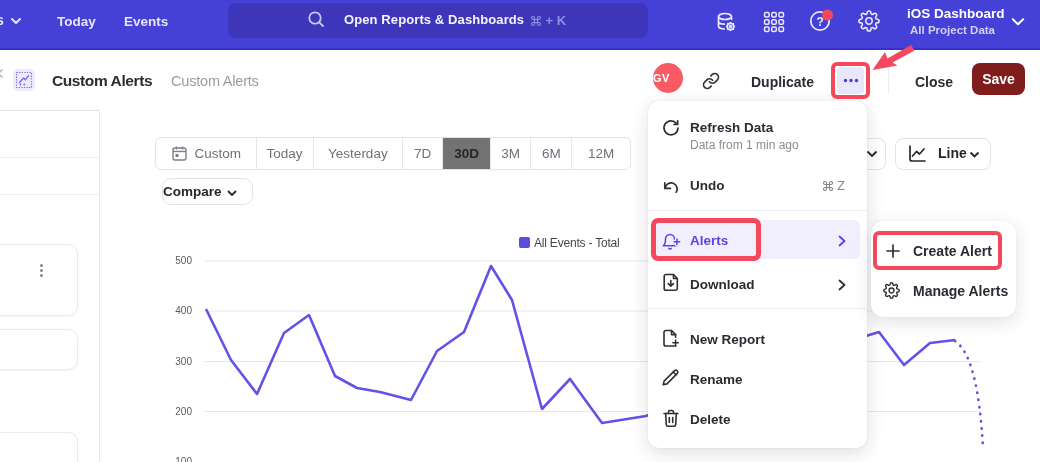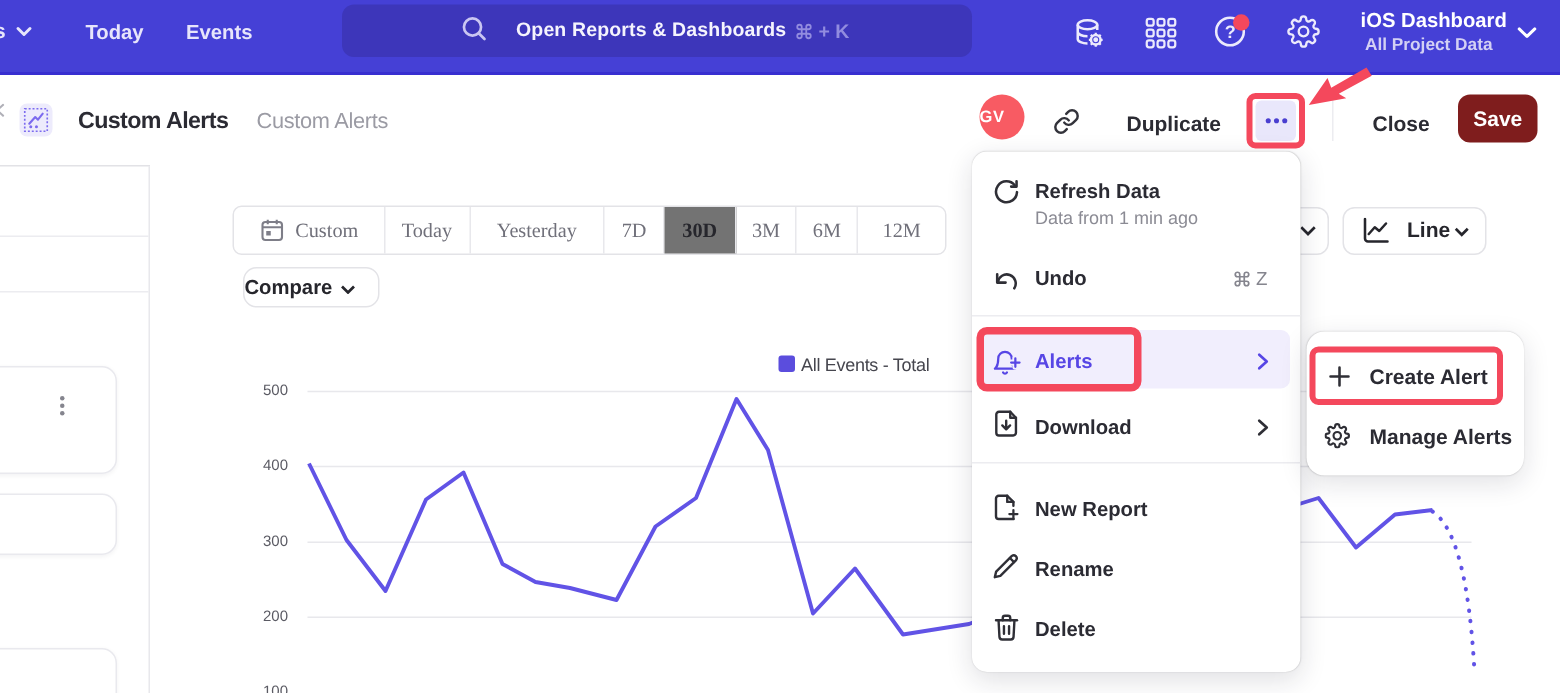--- a/index.html
+++ b/index.html
@@ -34,21 +34,21 @@
 #hline1 { left:0; top:156.5px; width:99px; height:1px; background:#ececf0; }
 #hline2 { left:0; top:194px; width:99px; height:1px; background:#ececf0; }
 .scard { background:#fff; border:1px solid #e9e9ee; border-radius:10px; box-shadow:0 1px 3px rgba(20,20,40,0.05); }
 #scard1 { left:-16px; top:244px; width:94px; height:72px; }
 #scard2 { left:-16px; top:329px; width:94px; height:41px; }
 #scard3 { left:-16px; top:432px; width:94px; height:44px; }
 .kdot { width:3px; height:3px; border-radius:50%; background:#85858e; left:55px; }
 
 
 #seg { left:155px; top:137px; width:476px; height:33px; border:1px solid #e3e3e7; border-radius:6px; background:#fff; display:flex; }
-.seg-item { height:100%; border-right:1px solid #e8e8ec; font-size:13.5px; color:#70707a; display:flex; align-items:center; justify-content:center;font-family:Liberation Serif, serif; }
+.seg-item { height:100%; border-right:1px solid #e8e8ec; font-size:13.5px; color:#70707a; display:flex; align-items:center; justify-content:center; }
 .seg-item:last-child { border-right:none; }
 #seg30 { background:#737373; font-weight:700; color:#26262c; }
 #compare { left:162px; top:178px; width:91px; height:27px; border:1px solid #e3e3e7; border-radius:9px; background:#fff; font-size:13.5px; font-weight:700; color:#26262c; line-height:25px; }
 #hiddenbtn { left:840px; top:138px; width:46px; height:31.5px; border:1px solid #e3e3e7; border-radius:8px; background:#fff; }
 #linebtn { left:895px; top:138px; width:96px; height:31.5px; border:1px solid #e3e3e7; border-radius:8px; background:#fff; }
 #linetxt { left:938px; top:145px; font-size:14px; font-weight:700; color:#26262c; }
 
 
 .ylab { position:absolute; width:40px; text-align:right; font-size:10px; color:#5a5a63; }
 #legend-sq { left:519px; top:237px; width:11px; height:11px; border-radius:2px; background:#5b4ddd; }

